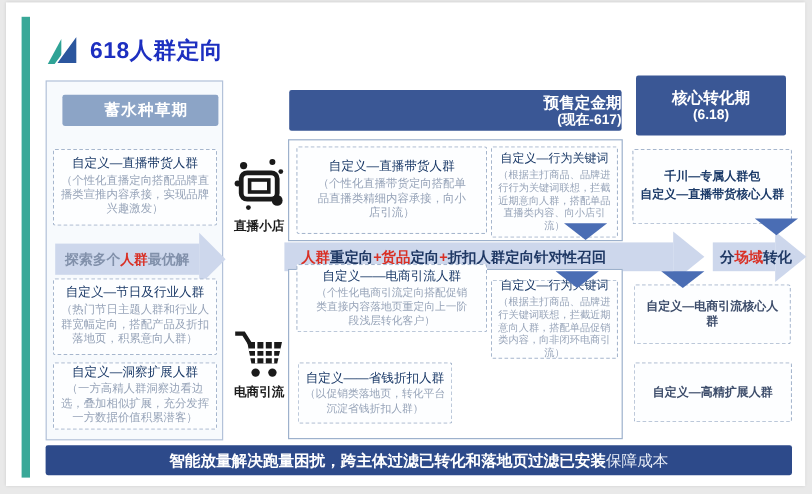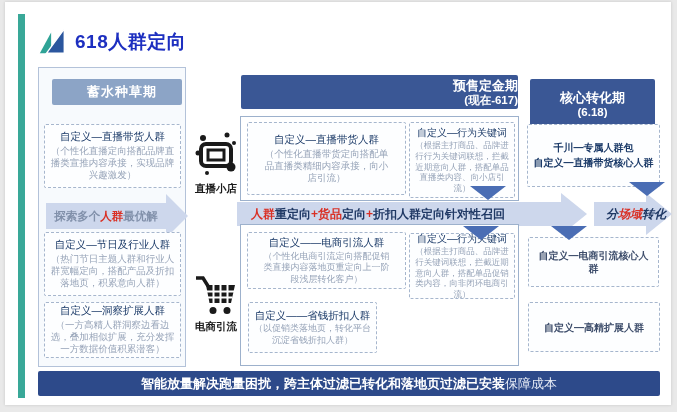--- a/index.html
+++ b/index.html
@@ -25,21 +25,21 @@
   .arrow-head{position:absolute;width:0;height:0;z-index:1;}
   .explore-text{width:100%;text-align:center;font-size:11.5px;font-weight:700;color:#8190aa;}
   .band-text{font-size:12px;font-weight:700;color:#1f3864;white-space:nowrap;}
   .red{color:#d93025;}
   .down-arr{position:absolute;width:0;height:0;border-left:18px solid transparent;border-right:18px solid transparent;border-top:14px solid #4a6db4;z-index:3;}
   .channel{position:absolute;display:flex;flex-direction:column;align-items:center;z-index:2;justify-content:center;}
   .channel-label{font-size:10.5px;font-weight:700;color:#1a1a1a;margin-top:2px;white-space:nowrap;}
   .banner{position:absolute;left:38px;top:371px;width:622px;height:25px;background:#2d4a8a;border-radius:2px;color:#ffffff;display:flex;align-items:center;justify-content:center;font-size:13px;z-index:2;}
   .banner .b{font-weight:700;}
   .banner .n{font-weight:400;color:#e8edf7;}
-  .field-text{position:absolute;left:594px;top:202px;width:72px;height:24px;display:flex;align-items:center;justify-content:flex-end;z-index:2;font-style:italic;}
+  .field-text{position:absolute;left:594px;top:202px;width:72px;height:24px;display:flex;align-items:center;justify-content:center;z-index:2;}
 </style>
 </head>
 <body>
 
 <div class="canvas">
   <div class="slide"></div>
   <div class="teal-bar"></div>
 
   <div class="title-row">
     <svg width="32" height="32" viewBox="0 0 34 32">
@@ -97,21 +97,21 @@
       <circle cx="20" cy="38.5" r="3.5" fill="#1a1a1a"></circle>
       <circle cx="34" cy="38.5" r="3.5" fill="#1a1a1a"></circle>
     </svg>
     <div class="channel-label">电商引流</div>
   </div>
 
   <div class="phase" style="left:241px;top:75px;width:277px;height:34px;text-align:right;">
     <div class="p1">预售定金期</div>
     <div class="p2">(现在-617)</div>
   </div>
-  <div class="phase" style="left:530px;top:79px;width:125px;height:50px;">
+  <div class="phase" style="left:530px;top:63px;width:125px;height:50px;">
     <div class="p1">核心转化期</div>
     <div class="p2">(6.18)</div>
   </div>
 
   <div class="solid-box" style="left:240px;top:116px;width:279px;height:85px;"></div>
 
   <div class="dash-box" style="left:247px;top:122px;width:159px;height:73px;padding:3px 14px;">
     <div class="bt">自定义—直播带货人群</div>
     <div class="bd">（个性化直播带货定向搭配单品直播类精细内容承接，向小店引流）</div>
   </div>
@@ -133,21 +133,21 @@
     <div class="band-text"><span>分</span><span class="red">场域</span><span>转化</span></div>
   </div>
 
   <div class="down-arr" style="left:470px;top:186px;"></div>
   <div class="down-arr" style="left:463px;top:226px;"></div>
   <div class="down-arr" style="left:551px;top:226px;"></div>
   <div class="down-arr" style="left:629px;top:182px;"></div>
 
   <div class="solid-box" style="left:240px;top:224px;width:279px;height:142px;"></div>
 
-  <div class="dash-box" style="left:247px;top:232px;width:159px;height:57px;padding:3px 12px;">
+  <div class="dash-box" style="left:247px;top:220px;width:159px;height:57px;padding:3px 12px;">
     <div class="bt">自定义——电商引流人群</div>
     <div class="bd" style="font-size:9px;">（个性化电商引流定向搭配促销类直接内容落地页重定向上一阶段浅层转化客户）</div>
   </div>
   <div class="dash-box" style="left:409px;top:233px;width:106px;height:66px;">
     <div class="bt" style="font-size:10px;">自定义—行为关键词</div>
     <div class="bd sm">（根据主打商品、品牌进行关键词联想，拦截近期意向人群，搭配单品促销类内容，向非闭环电商引流）</div>
   </div>
   <div class="dash-box" style="left:248px;top:302px;width:129px;height:51px;">
     <div class="bt">自定义——省钱折扣人群</div>
     <div class="bd" style="font-size:9px;">（以促销类落地页，转化平台沉淀省钱折扣人群）</div>

